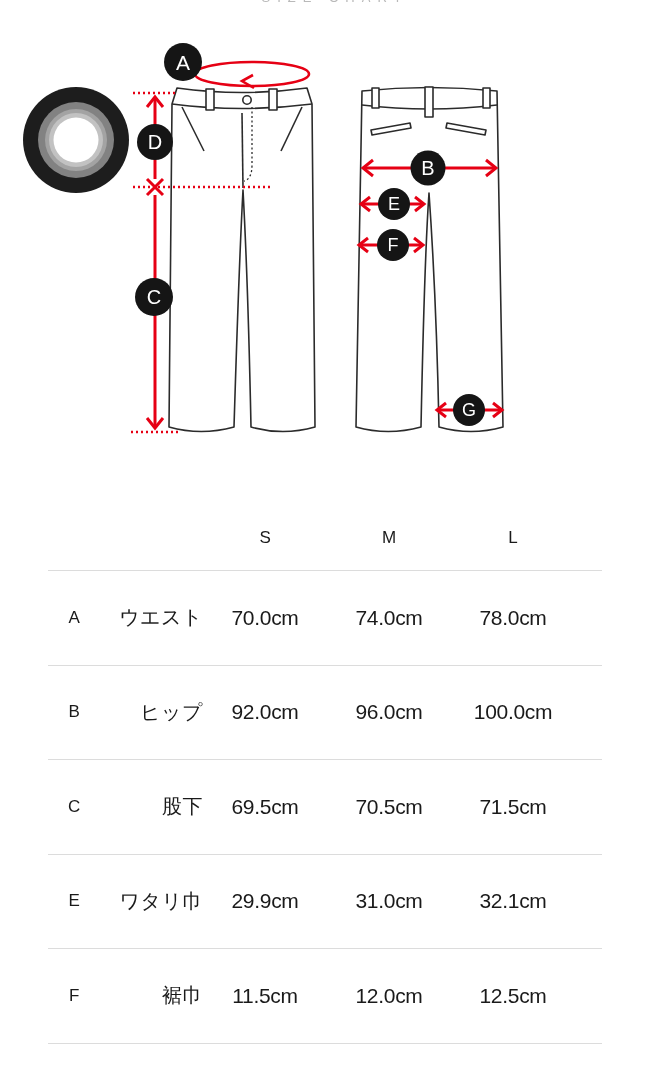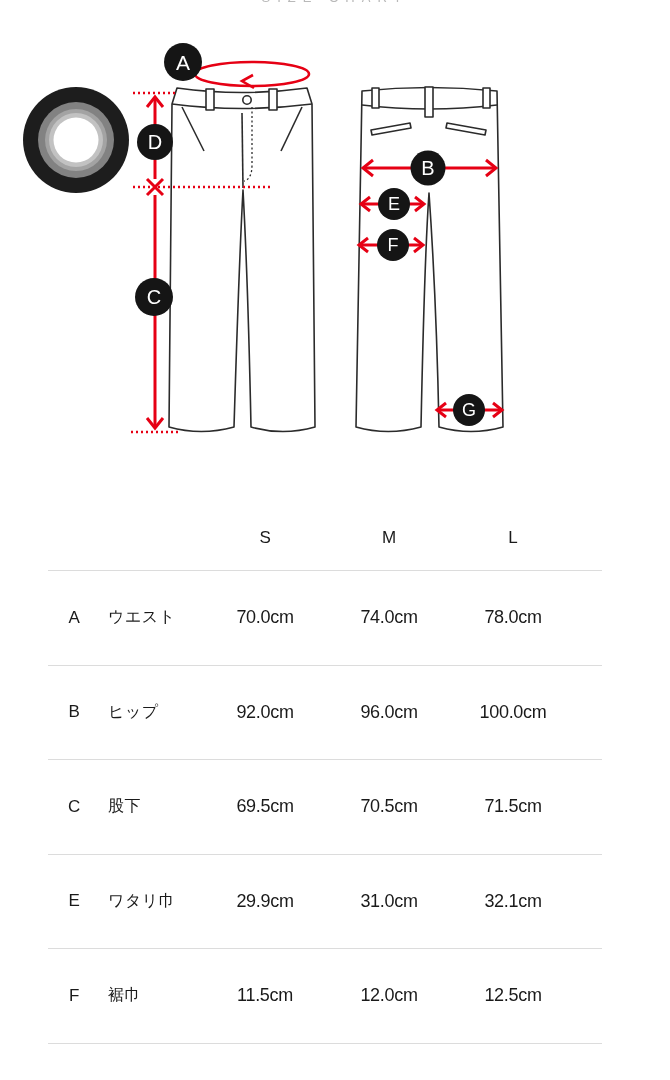--- a/index.html
+++ b/index.html
@@ -23,23 +23,23 @@
   }
   .trow{
     display:grid;
     grid-template-columns:52px 103px 124px 124px 124px;
     align-items:center;
     border-bottom:1.5px solid #dcdcdc;
   }
   .trow.header{height:65px;}
   .trow.data{height:93.5px;}
   .cell-letter{text-align:center;font-size:17px;letter-spacing:-0.2px;}
-  .cell-name{text-align:left;padding-left:8px;font-size:16px;letter-spacing:0.5px;}
+  .cell-name{text-align:right;padding-left:8px;font-size:20px;letter-spacing:0.5px;}
   .cell-size{text-align:center;font-size:17px;letter-spacing:-0.2px;}
-  .cell-val{text-align:center;font-size:18px;letter-spacing:-0.3px;}
+  .cell-val{text-align:center;font-size:21px;letter-spacing:-0.3px;}
   .svg-letter{
     font-family:"Liberation Sans","DejaVu Sans",sans-serif;
     fill:#ffffff;
   }
 </style>
 </head>
 <body>
 
 <div class="clipped-header">SIZE CHART</div>
 

